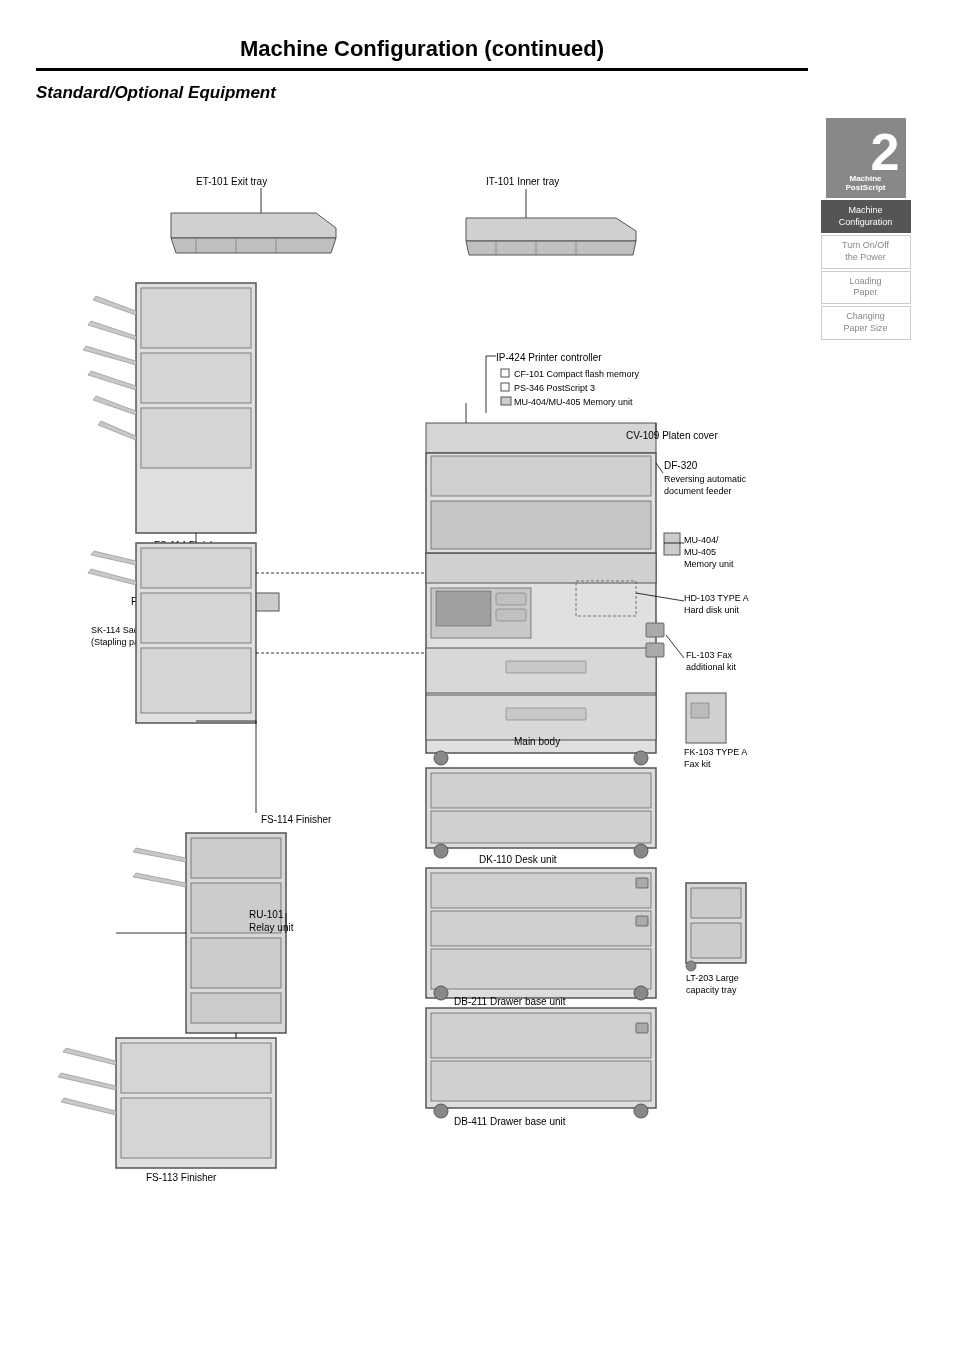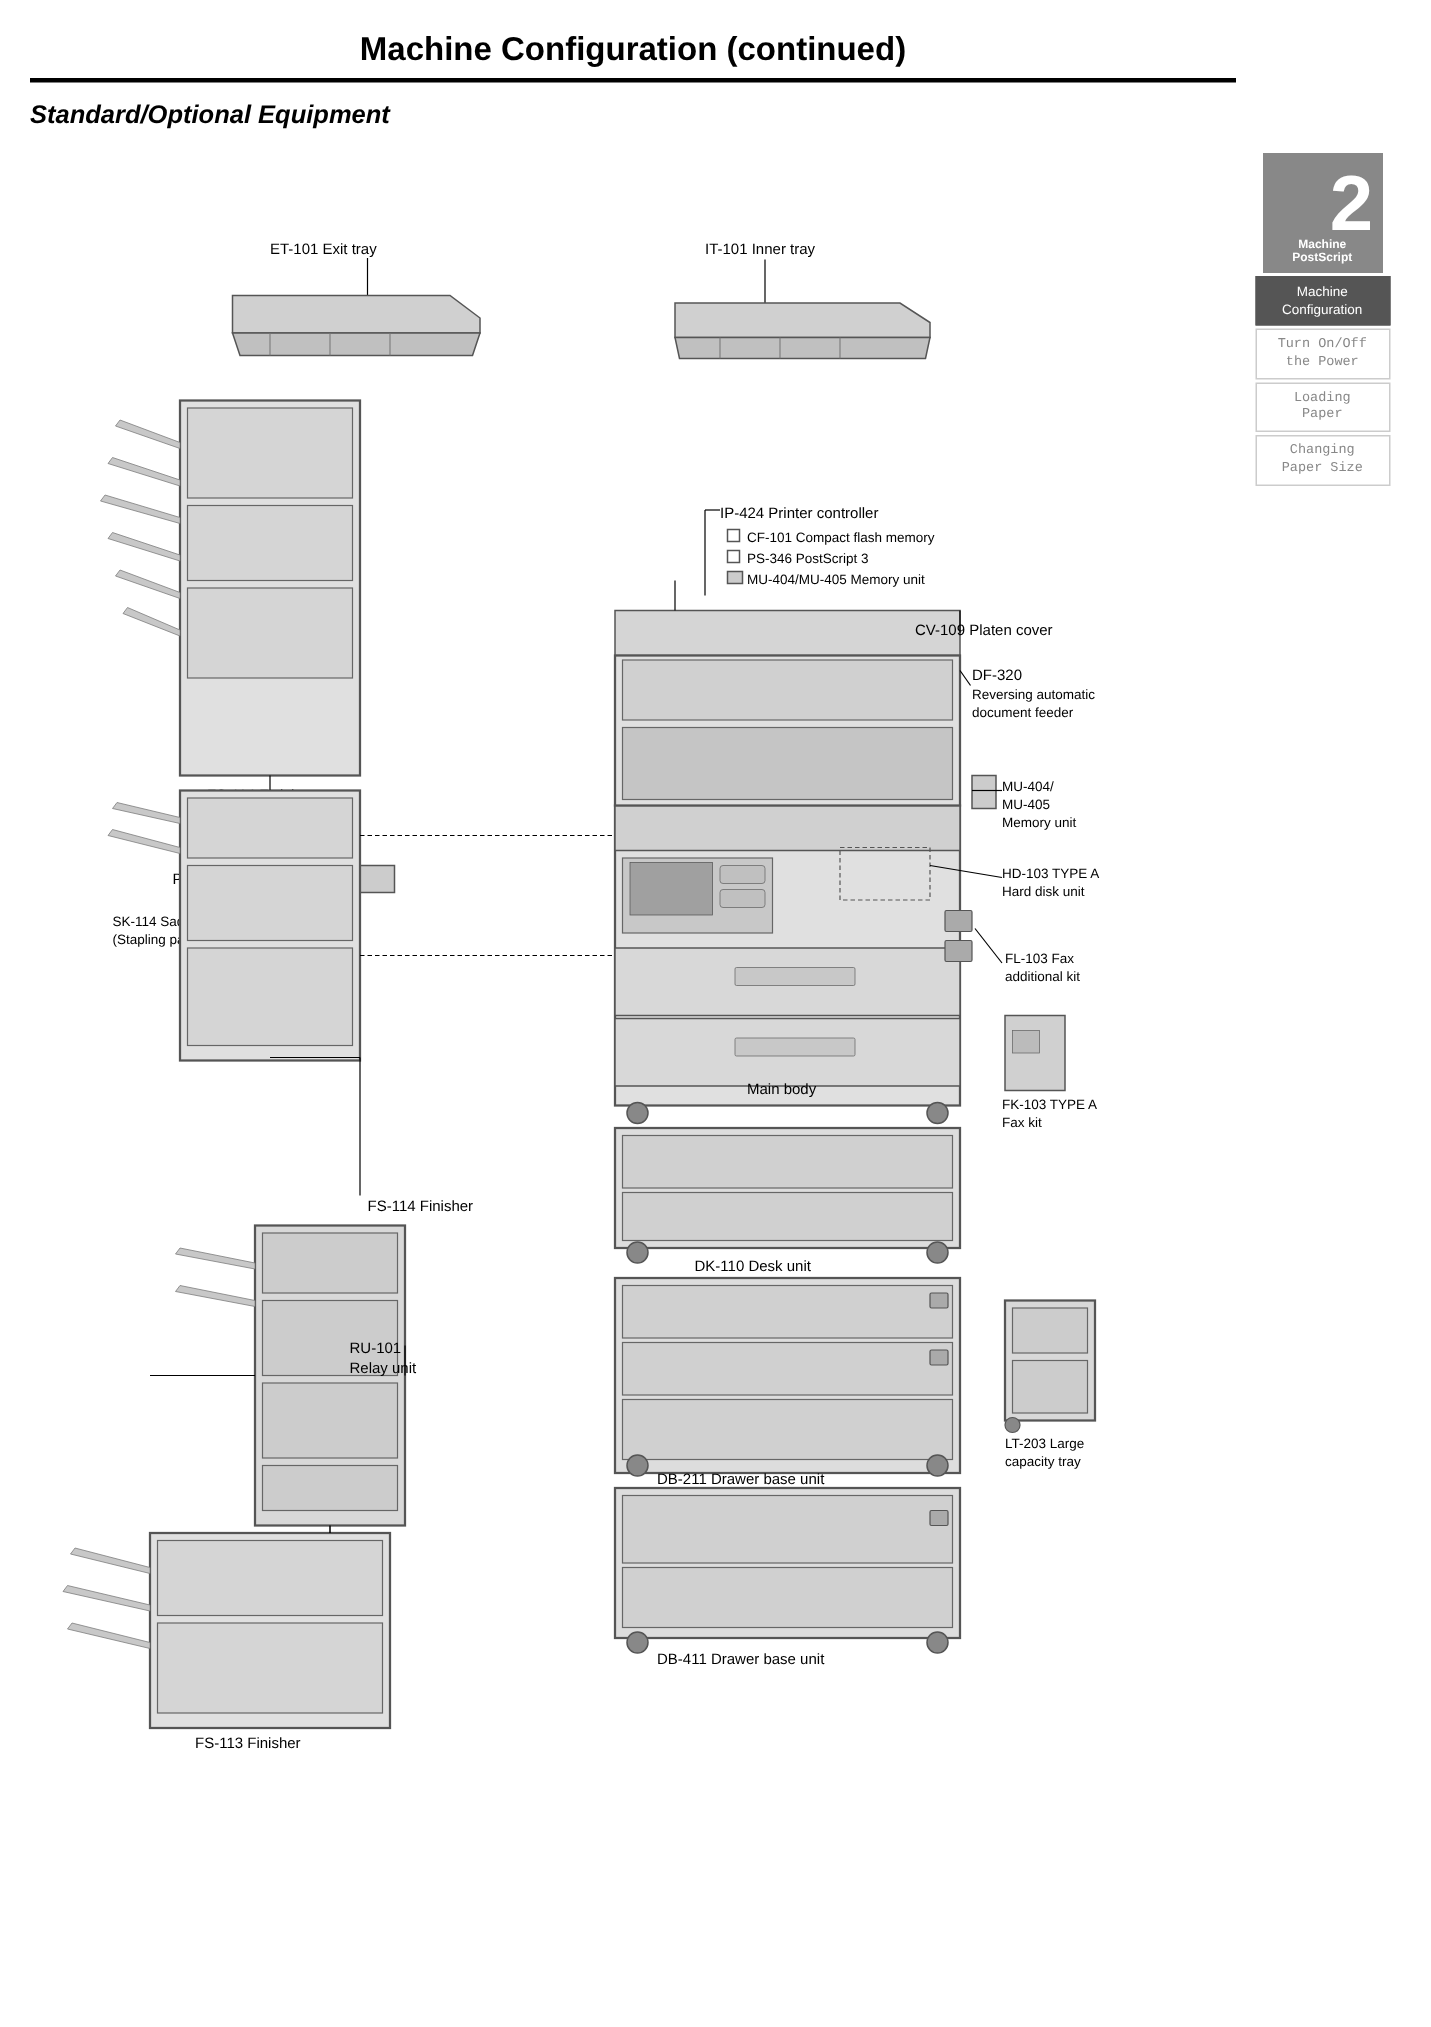--- a/index.html
+++ b/index.html
@@ -8,21 +8,21 @@
       min-height: 1351px;
       background: #fff;
       font-family: Arial, sans-serif;
       position: relative;
     }
 
     .page-container {
       width: 954px;
       min-height: 1351px;
       position: relative;
-      padding: 20px;
+      padding: 36px;
     }
 
     .page-title {
       text-align: center;
       font-size: 22px;
       font-weight: bold;
       border-bottom: 3px solid #000;
       padding-bottom: 6px;
       margin-bottom: 10px;
       margin-right: 110px;
@@ -96,21 +96,20 @@
     }
 
     .sidebar-item.active {
       background: #555;
       color: #fff;
       border-color: #555;
     }
 
     .sidebar-item.inactive {
       color: #888;
-      font-family: Liberation Mono, monospace;
     }
 
     
     .machine-svg {
       width: 740px;
       height: 1080px;
     }
 
     
     .label {

